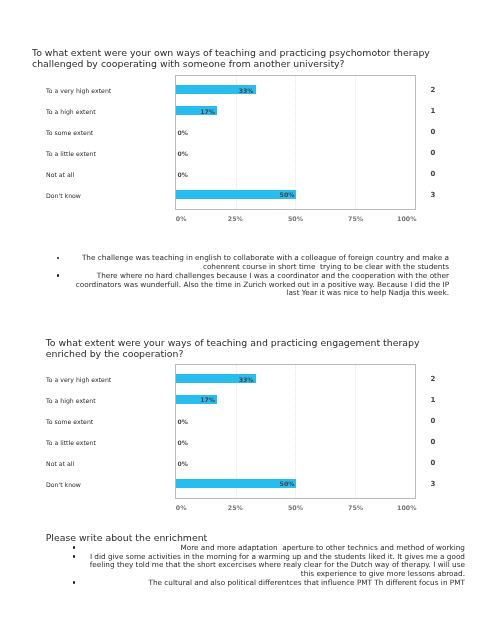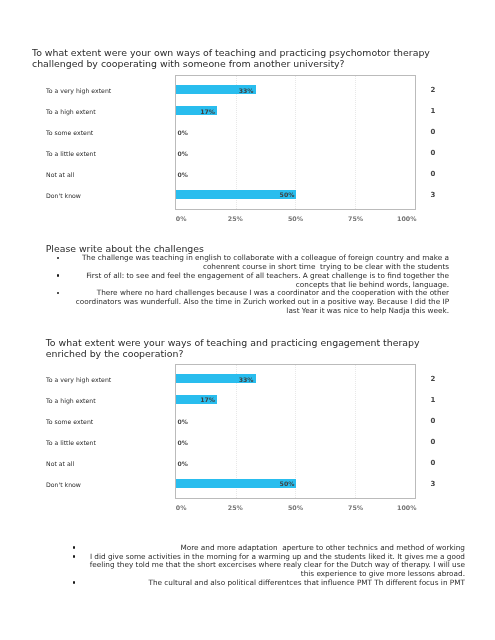--- a/index.html
+++ b/index.html
@@ -54,25 +54,23 @@
       <div class="rowlabel" style="left: 46px; top: 192.7px;">Don't know</div>
       <div class="bar" style="left: 176.2px; top: 189.6px; width: 120.3px; height: 9px; background: rgb(41, 189, 238);"></div>
       <div class="barval" style="left: 294.4px; transform: translateX(-100%); top: 192.1px;">50%</div>
       <div class="count" style="left: 430.4px; top: 191.8px;">3</div>
       <div class="xtick" style="left: 175.8px; top: 215.6px;">0%</div>
       <div class="xtick" style="left: 235.35px; transform: translateX(-50%); top: 215.6px;">25%</div>
       <div class="xtick" style="left: 295.5px; transform: translateX(-50%); top: 215.6px;">50%</div>
       <div class="xtick" style="left: 355.65px; transform: translateX(-50%); top: 215.6px;">75%</div>
       <div class="xtick" style="left: 416.5px; transform: translateX(-100%); top: 215.6px;">100%</div>
     </div>
-  <div class="sectitle" id="t1" style="left:45.7px;top:242.7px;width:407px;">Please write about the challenges</div>
   <div class="bullets" id="b1" style="left:55.1px;top:254.2px;width:394px;">
     <ul>
         <li>The challenge was teaching in english to collaborate with a colleague of foreign country and make a cohenrent course in short time  trying to be clear with the students</li>
-        <li>First of all: to see and feel the engagement of all teachers. A great challenge is to find together the concepts that lie behind words, language.</li>
         <li>There where no hard challenges because I was a coordinator and the cooperation with the other coordinators was wunderfull. Also the time in Zurich worked out in a positive way. Because I did the IP last Year it was nice to help Nadja this week.</li>
       </ul>
   </div>
 
   <div class="qtitle" id="q2" style="left:45.7px;top:337.0px;width:407px;">To what extent were your ways of teaching and practicing engagement therapy enriched by the cooperation?</div>
   <div class="chart" id="c2">
       <div class="plot" style="left: 175.2px; top: 364px; width: 240.6px; height: 134.9px;">
         <div class="grid" style="left: 59.65px;"></div>
         <div class="grid" style="left: 119.3px;"></div>
         <div class="grid" style="left: 178.95px;"></div>
@@ -97,20 +95,21 @@
       <div class="rowlabel" style="left: 46px; top: 481.6px;">Don't know</div>
       <div class="bar" style="left: 176.2px; top: 478.5px; width: 120.3px; height: 9px; background: rgb(41, 189, 238);"></div>
       <div class="barval" style="left: 294.4px; transform: translateX(-100%); top: 481px;">50%</div>
       <div class="count" style="left: 430.4px; top: 480.7px;">3</div>
       <div class="xtick" style="left: 175.8px; top: 504.5px;">0%</div>
       <div class="xtick" style="left: 235.35px; transform: translateX(-50%); top: 504.5px;">25%</div>
       <div class="xtick" style="left: 295.5px; transform: translateX(-50%); top: 504.5px;">50%</div>
       <div class="xtick" style="left: 355.65px; transform: translateX(-50%); top: 504.5px;">75%</div>
       <div class="xtick" style="left: 416.5px; transform: translateX(-100%); top: 504.5px;">100%</div>
     </div>
+  <div class="sectitle" id="t2" style="left:45.7px;top:531.6px;width:407px;">Please write about the enrichment</div>
   <div class="bullets" id="b2" style="left:71px;top:543.8px;width:394px;">
     <ul>
         <li>More and more adaptation  aperture to other technics and method of working</li>
         <li>I did give some activities in the morning for a warming up and the students liked it. It gives me a good feeling they told me that the short excercises where realy clear for the Dutch way of therapy. I will use this experience to give more lessons abroad.</li>
         <li>The cultural and also political differentces that influence PMT Th different focus in PMT</li>
       </ul>
   </div>
 </div>
 
 </body></html>

